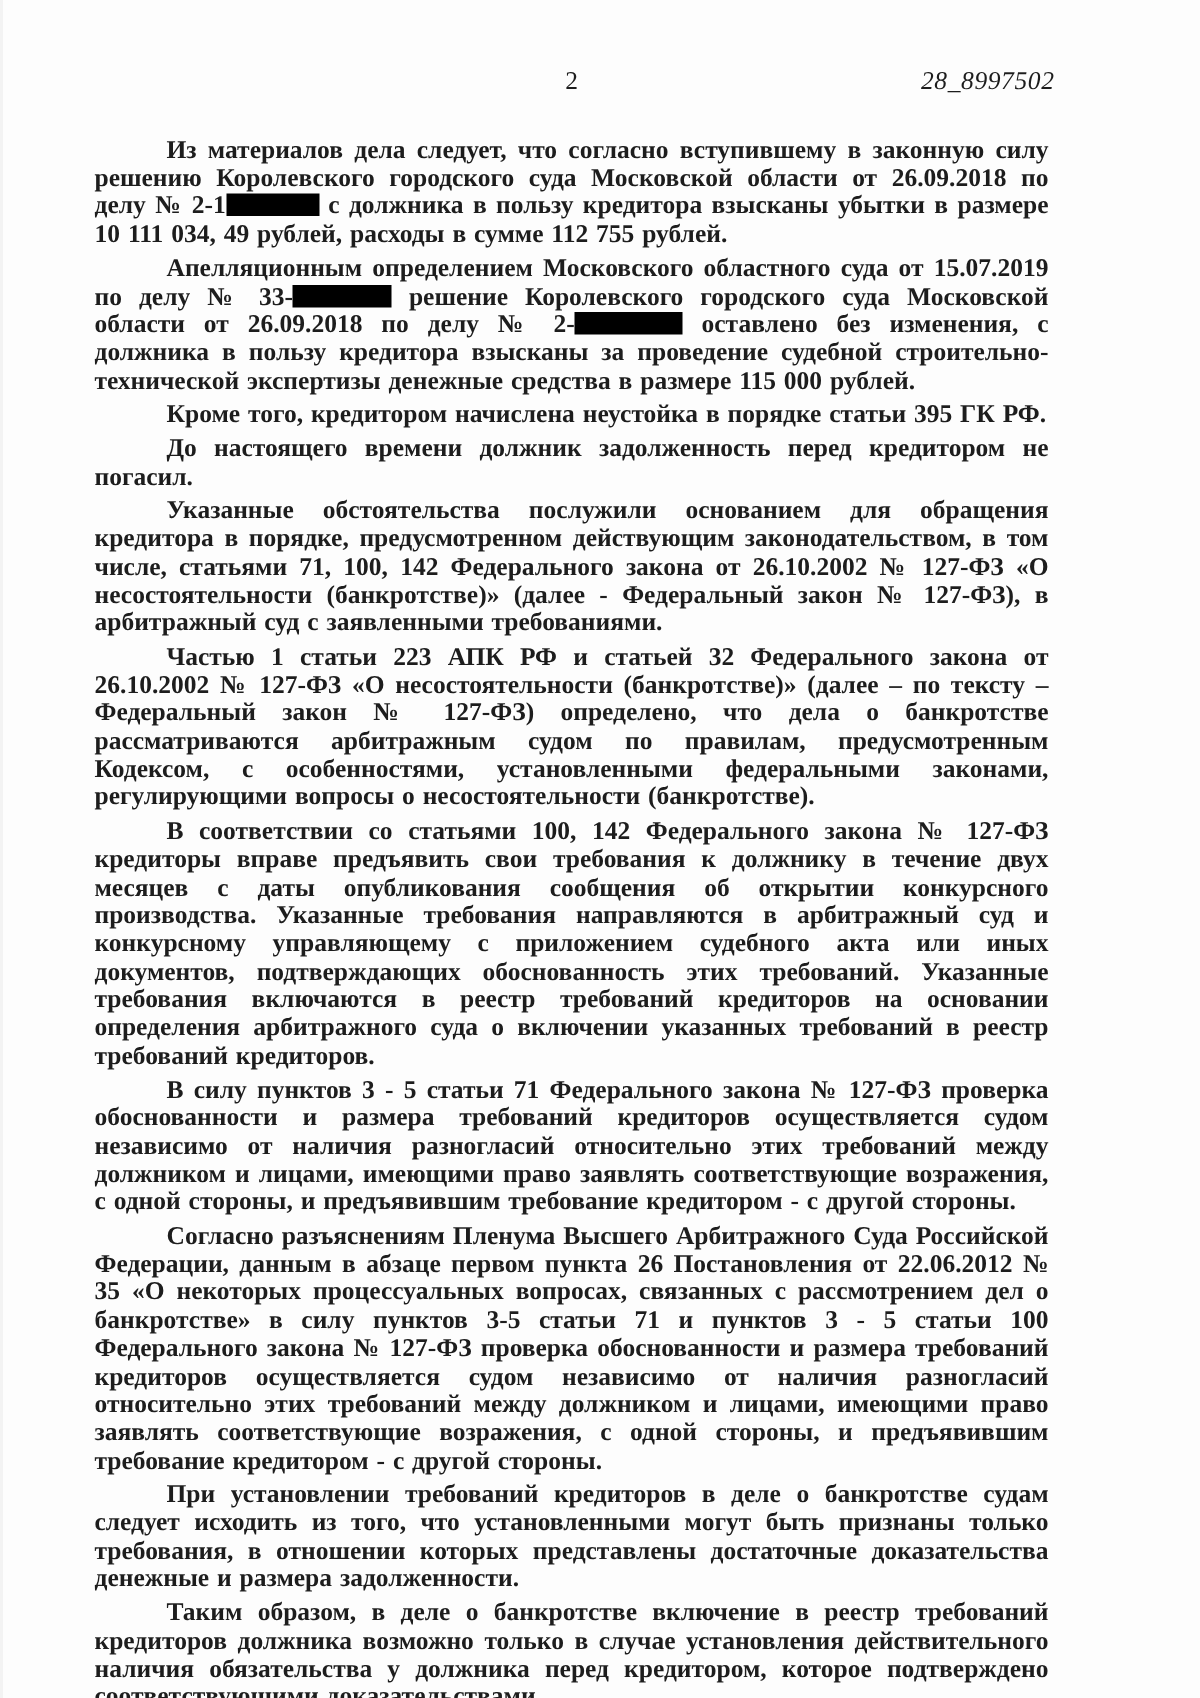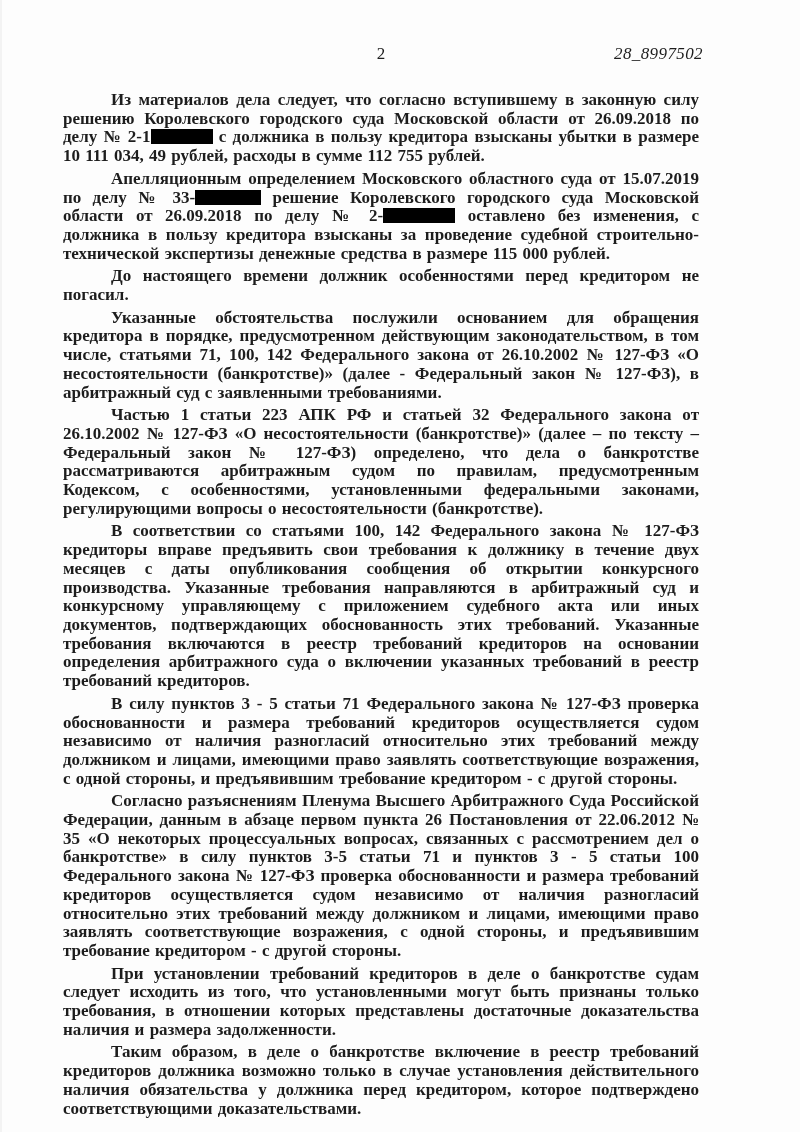--- a/index.html
+++ b/index.html
@@ -69,22 +69,23 @@
 <div class="page" style="background: rgb(253, 253, 253); color: rgb(29, 29, 29);">
   <div class="page-header">
     <div class="page-number">2</div>
     <div class="document-id">28_8997502</div>
   </div>
 
   <div class="document-body">
 
   <p class="para"><span>Из материалов дела следует, что согласно вступившему в законную силу решению Королевского городского суда Московской области от 26.09.2018 по делу № 2-1</span><span class="redaction" style="width: 62px; background: rgb(0, 0, 0);"></span><span> с должника в пользу кредитора взысканы убытки в размере 10 111 034, 49 рублей, расходы в сумме 112 755 рублей.</span></p>
       <p class="para"><span>Апелляционным определением Московского областного суда от 15.07.2019 по делу № 33-</span><span class="redaction" style="width: 66px; background: rgb(0, 0, 0);"></span><span> решение Королевского городского суда Московской области от 26.09.2018 по делу № 2-</span><span class="redaction" style="width: 72px; background: rgb(0, 0, 0);"></span><span> оставлено без изменения, с должника в пользу кредитора взысканы за проведение судебной строительно-технической экспертизы денежные средства в размере 115 000 рублей.</span></p>
-      <p class="para"><span>До настоящего времени должник особенностями перед кредитором не погасил.</span></p>
+      <p class="para"><span>Кроме того, кредитором начислена неустойка в порядке статьи 395 ГК РФ.</span></p>
+      <p class="para"><span>До настоящего времени должник задолженность перед кредитором не погасил.</span></p>
       <p class="para"><span>Указанные обстоятельства послужили основанием для обращения кредитора в порядке, предусмотренном действующим законодательством, в том числе, статьями 71, 100, 142 Федерального закона от 26.10.2002 № 127-ФЗ «О несостоятельности (банкротстве)» (далее - Федеральный закон № 127-ФЗ), в арбитражный суд с заявленными требованиями.</span></p>
       <p class="para"><span>Частью 1 статьи 223 АПК РФ и статьей 32 Федерального закона от 26.10.2002 № 127-ФЗ «О несостоятельности (банкротстве)» (далее – по тексту – Федеральный закон № 127-ФЗ) определено, что дела о банкротстве рассматриваются арбитражным судом по правилам, предусмотренным Кодексом, с особенностями, установленными федеральными законами, регулирующими вопросы о несостоятельности (банкротстве).</span></p>
       <p class="para"><span>В соответствии со статьями 100, 142 Федерального закона № 127-ФЗ кредиторы вправе предъявить свои требования к должнику в течение двух месяцев с даты опубликования сообщения об открытии конкурсного производства. Указанные требования направляются в арбитражный суд и конкурсному управляющему с приложением судебного акта или иных документов, подтверждающих обоснованность этих требований. Указанные требования включаются в реестр требований кредиторов на основании определения арбитражного суда о включении указанных требований в реестр требований кредиторов.</span></p>
       <p class="para"><span>В силу пунктов 3 - 5  статьи 71 Федерального закона № 127-ФЗ проверка обоснованности и размера требований кредиторов осуществляется судом независимо от наличия разногласий относительно этих требований между должником и лицами, имеющими право заявлять соответствующие возражения, с одной стороны, и предъявившим требование кредитором - с другой стороны.</span></p>
       <p class="para"><span>Согласно разъяснениям Пленума Высшего Арбитражного Суда Российской Федерации, данным в абзаце первом пункта 26 Постановления от 22.06.2012 № 35 «О некоторых процессуальных вопросах, связанных с рассмотрением дел о банкротстве» в силу пунктов 3-5 статьи 71 и пунктов 3 - 5  статьи 100 Федерального закона № 127-ФЗ проверка обоснованности и размера требований кредиторов осуществляется судом независимо от наличия разногласий относительно этих требований между должником и лицами, имеющими право заявлять соответствующие возражения, с одной стороны, и предъявившим требование кредитором - с другой стороны.</span></p>
-      <p class="para"><span>При установлении требований кредиторов в деле о банкротстве судам следует исходить из того, что установленными могут быть признаны только требования, в отношении которых представлены достаточные доказательства наличия и размера задолженности.</span></p>
+      <p class="para"><span>При установлении требований кредиторов в деле о банкротстве судам следует исходить из того, что установленными могут быть признаны только требования, в отношении которых представлены достаточные доказательства денежные и размера задолженности.</span></p>
       <p class="para"><span>Таким образом, в деле о банкротстве включение в реестр требований кредиторов должника возможно только в случае установления действительного наличия обязательства у должника перед кредитором, которое подтверждено соответствующими доказательствами.</span></p>
     </div>
 </div>
 
 </body></html>

